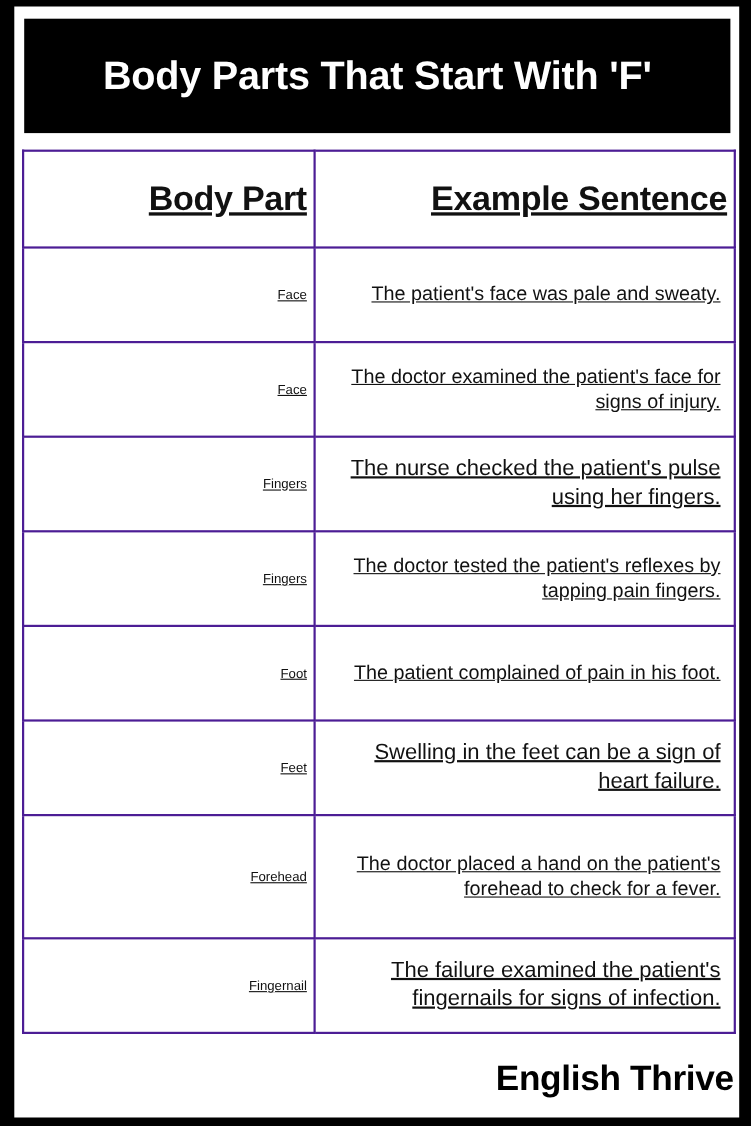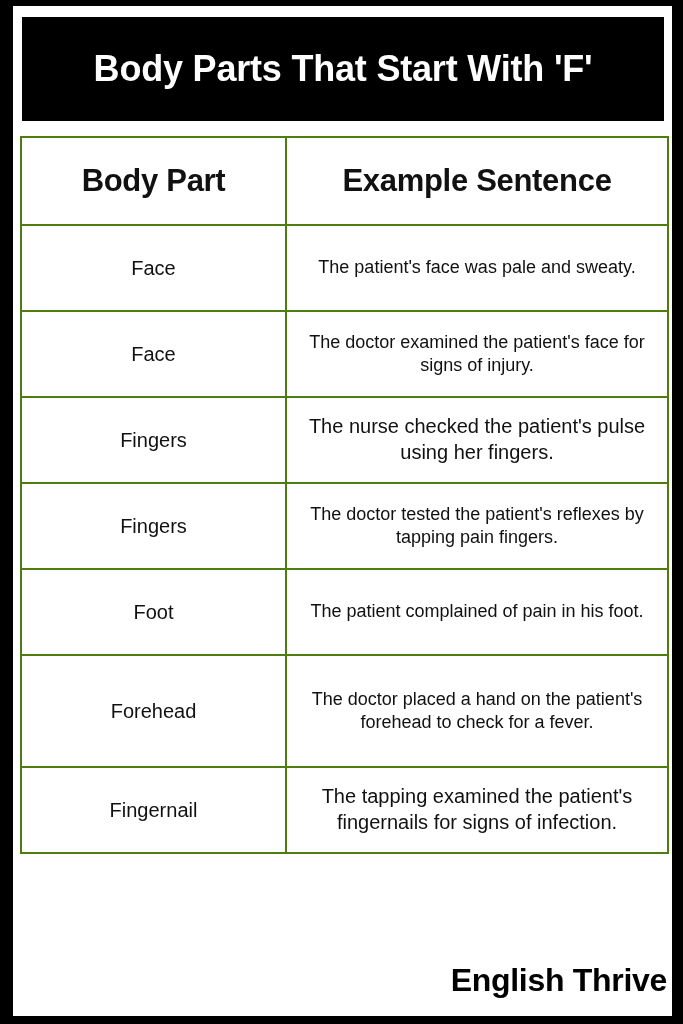--- a/index.html
+++ b/index.html
@@ -63,44 +63,45 @@
     left: 7px;
     top: 130px;
     width: 647px;
   }
   table.facts {
     border-collapse: collapse;
     width: 647px;
     table-layout: fixed;
   }
   table.facts td, table.facts th {
-    border: 2px solid #4d7c0f;
-    text-align: center;
+    border: 2px solid #4c1d95;
+    text-align: right;
     vertical-align: middle;
     box-sizing: border-box;
     padding: 4px 6px;
     color: #111111;
+    text-decoration: underline;
   }
   table.facts col.c1 { width: 265px; }
   table.facts col.c2 { width: 382px; }
 
   .hdr-row th {
     height: 88px;
     font-size: 31px;
     font-weight: bold;
     letter-spacing: -0.3px;
     line-height: 1.05;
     color: #000000;
   }
 
   .body-row td {
     height: 86px;
   }
   .body-row td.part {
-    font-size: 20px;
+    font-size: 12px;
     font-weight: normal;
     line-height: 1.25;
   }
   .body-row td.sentence {
     font-size: 18px;
     font-weight: normal;
     line-height: 1.28;
     padding-left: 12px;
     padding-right: 12px;
   }
@@ -157,27 +158,31 @@
             <td class="sentence">The nurse checked the patient's pulse using her fingers.</td>
           </tr>
           <tr class="body-row">
             <td class="part">Fingers</td>
             <td class="sentence">The doctor tested the patient's reflexes by tapping pain fingers.</td>
           </tr>
           <tr class="body-row">
             <td class="part">Foot</td>
             <td class="sentence">The patient complained of pain in his foot.</td>
           </tr>
+          <tr class="body-row small">
+            <td class="part">Feet</td>
+            <td class="sentence">Swelling in the feet can be a sign of heart failure.</td>
+          </tr>
           <tr class="body-row tall">
             <td class="part">Forehead</td>
             <td class="sentence">The doctor placed a hand on the patient's forehead to check for a fever.</td>
           </tr>
           <tr class="body-row small">
             <td class="part">Fingernail</td>
-            <td class="sentence">The tapping examined the patient's fingernails for signs of infection.</td>
+            <td class="sentence">The failure examined the patient's fingernails for signs of infection.</td>
           </tr>
         </tbody>
       </table>
     </div>
 
     <div class="brand">English Thrive</div>
 
   </div>
 </div>
 

